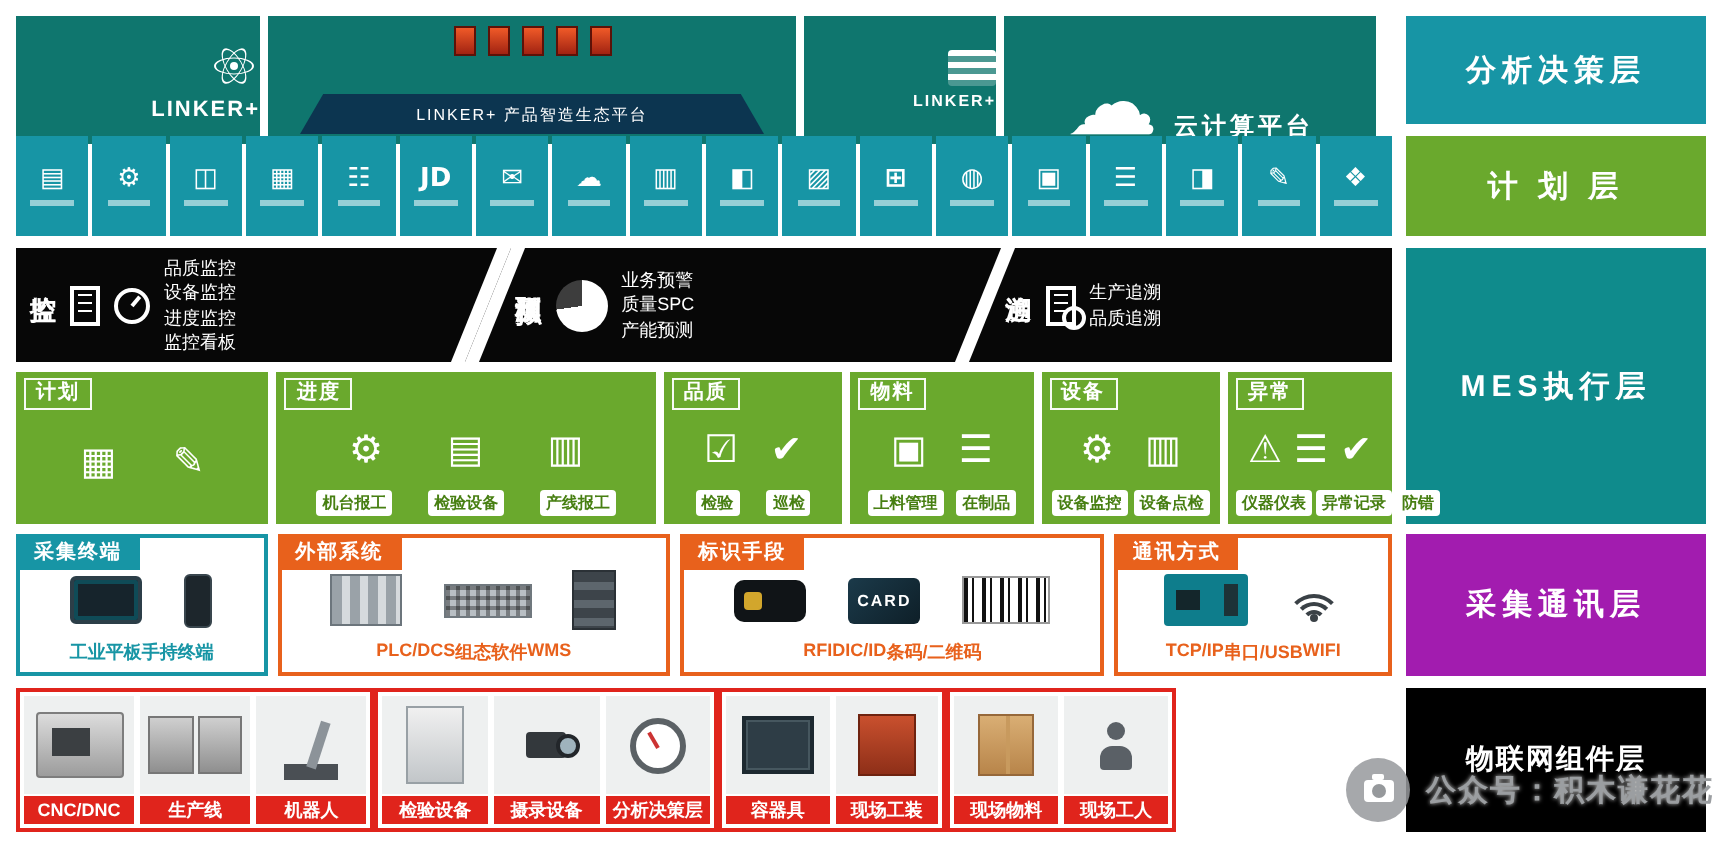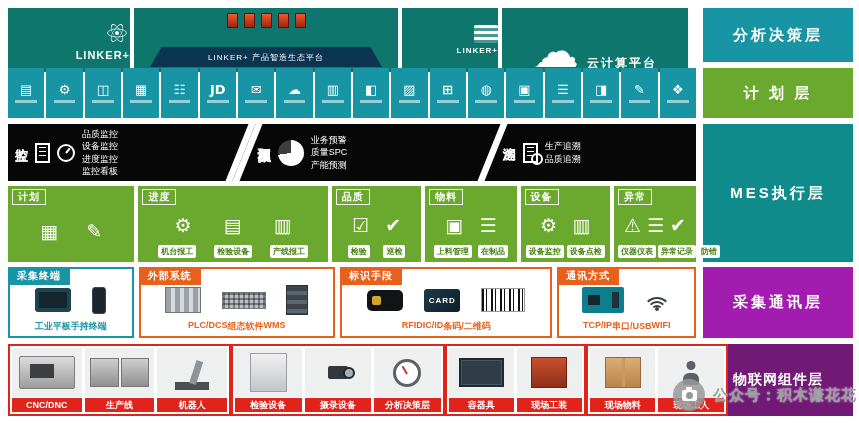--- a/index.html
+++ b/index.html
@@ -6,21 +6,21 @@
   body{background:#fff;font-family:"Liberation Sans","DejaVu Sans",sans-serif}
   .stage{position:relative;width:859px;height:423px;background:#fff;overflow:hidden}
 
   
   .rlayer{position:absolute;left:703px;width:150px;color:#fff;font-weight:700;
     display:flex;align-items:center;justify-content:center;font-size:15px;letter-spacing:3px;text-align:left}
   .rl1{top:8px;height:54px;background:#1795a5}
   .rl2{top:68px;height:50px;background:#6aa92d}
   .rl3{top:124px;height:138px;background:#0f8b8c}
   .rl4{top:267px;height:71px;background:#a21caf}
-  .rl5{top:344px;height:72px;background:#701a75;font-size:14px;letter-spacing:1px}
+  .rl5{top:344px;height:72px;background:#000000;font-size:14px;letter-spacing:1px}
 
   
   .r1{position:absolute;top:8px;height:64px;background:#0f766e;display:flex;align-items:flex-end;justify-content:center}
   .b1{left:8px;width:122px;flex-direction:column;gap:3px}
   .b2{left:134px;width:264px}
   .b3{left:402px;width:96px;flex-direction:column;gap:3px}
   .b4{left:502px;width:186px;gap:8px}
   .atom{position:relative;width:26px;height:26px}
   .atom i,.atom::before,.atom::after{content:"";position:absolute;inset:3px;border:1px solid #fff;border-radius:50%}
   .atom::before{transform:rotate(60deg) scaleY(.42)}
@@ -97,21 +97,21 @@
   .d-ard::after{content:"";position:absolute;right:5px;top:5px;width:7px;height:16px;background:#1d3237}
   .d-wifi{position:relative;width:30px;height:22px}
   .d-wifi i{position:absolute;left:50%;border:2px solid #3a4146;border-radius:50%;
     border-bottom-color:transparent;border-left-color:transparent;border-right-color:transparent;transform:translateX(-50%)}
   .d-wifi i:nth-child(1){width:12px;height:12px;bottom:-6px}
   .d-wifi i:nth-child(2){width:20px;height:20px;bottom:-10px}
   .d-wifi i:nth-child(3){width:28px;height:28px;bottom:-14px}
   .d-wifi::after{content:"";position:absolute;left:50%;bottom:0;width:4px;height:4px;background:#3a4146;border-radius:50%;transform:translateX(-50%)}
 
   
-  .iots{position:absolute;top:344px;left:8px;width:720px;height:72px;display:flex;gap:0}
+  .iots{position:absolute;top:344px;left:8px;width:580px;height:72px;display:flex;gap:0}
   .ib{border:2px solid #e0241c;background:#fff;display:flex;padding:2px;gap:3px;min-width:0}
   .i1{flex:210 1 0}.i2{flex:201 1 0}.i3{flex:130 1 0}.i4{flex:131 1 0}
   .col{flex:1;display:flex;flex-direction:column;min-width:0}
   .ph{flex:1;background:#eef0f0;display:flex;align-items:center;justify-content:center;position:relative;overflow:hidden;margin-bottom:1px}
   .lb{background:#e0241c;color:#fff;font-size:9px;font-weight:700;text-align:center;line-height:14px;white-space:nowrap;overflow:hidden}
   .m-cnc{width:80%;height:68%;background:linear-gradient(180deg,#dcdcdc,#9c9c9c);border:1px solid #7d7d7d;border-radius:2px;position:relative}
   .m-cnc::after{content:"";position:absolute;left:18%;top:22%;width:45%;height:45%;background:#3b3f42}
   .m-line{display:flex;gap:2px;width:85%;height:60%}
   .m-line i{flex:1;background:linear-gradient(180deg,#cfcfcf,#8f8f8f);border:1px solid #777}
   .m-robot{position:relative;width:70%;height:72%}

